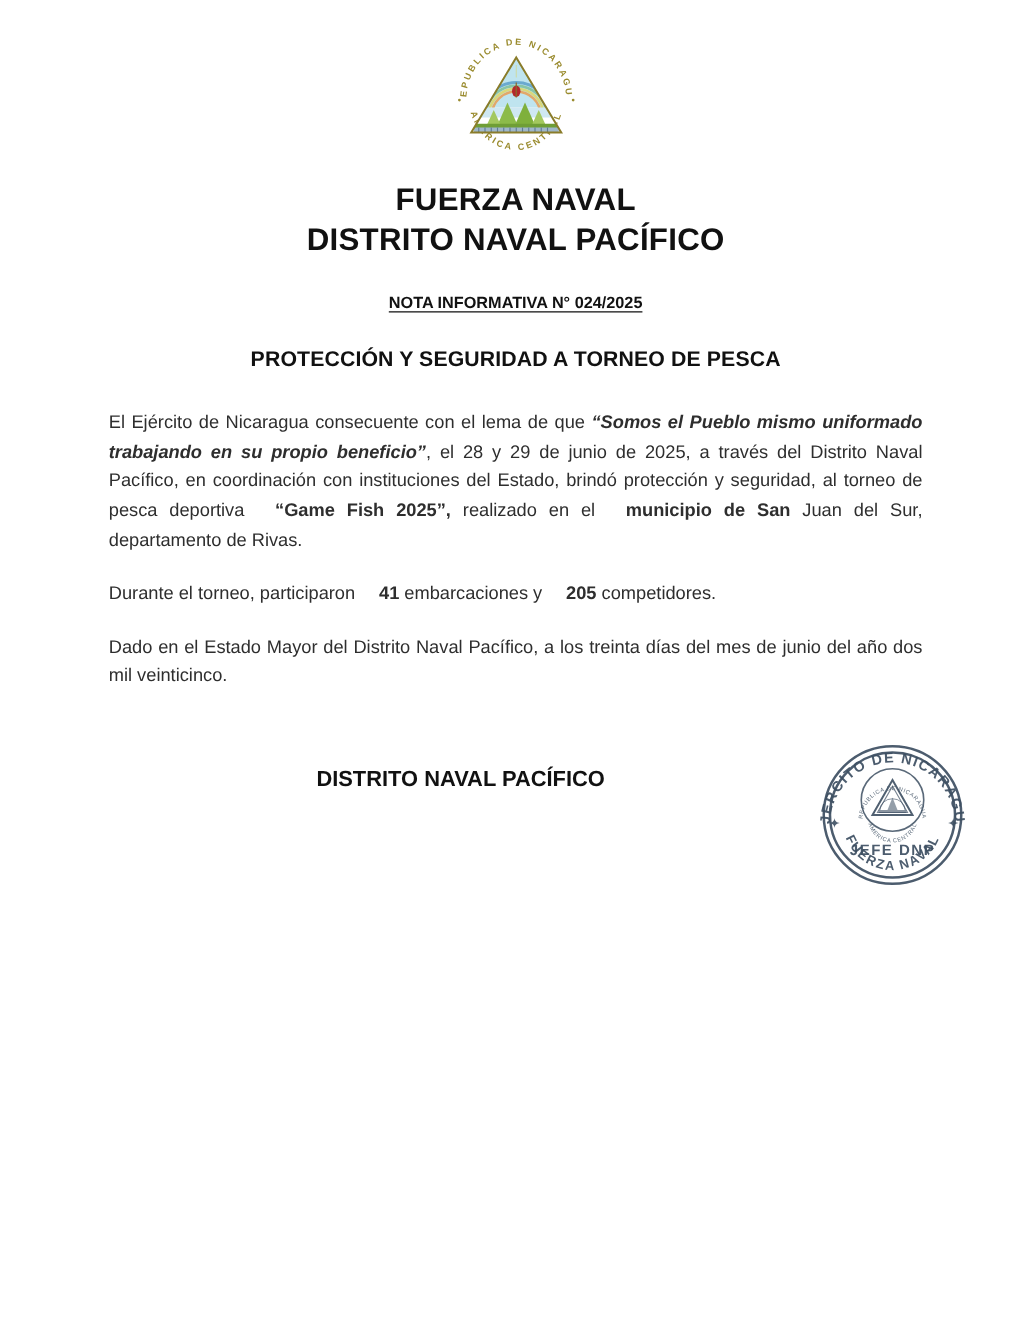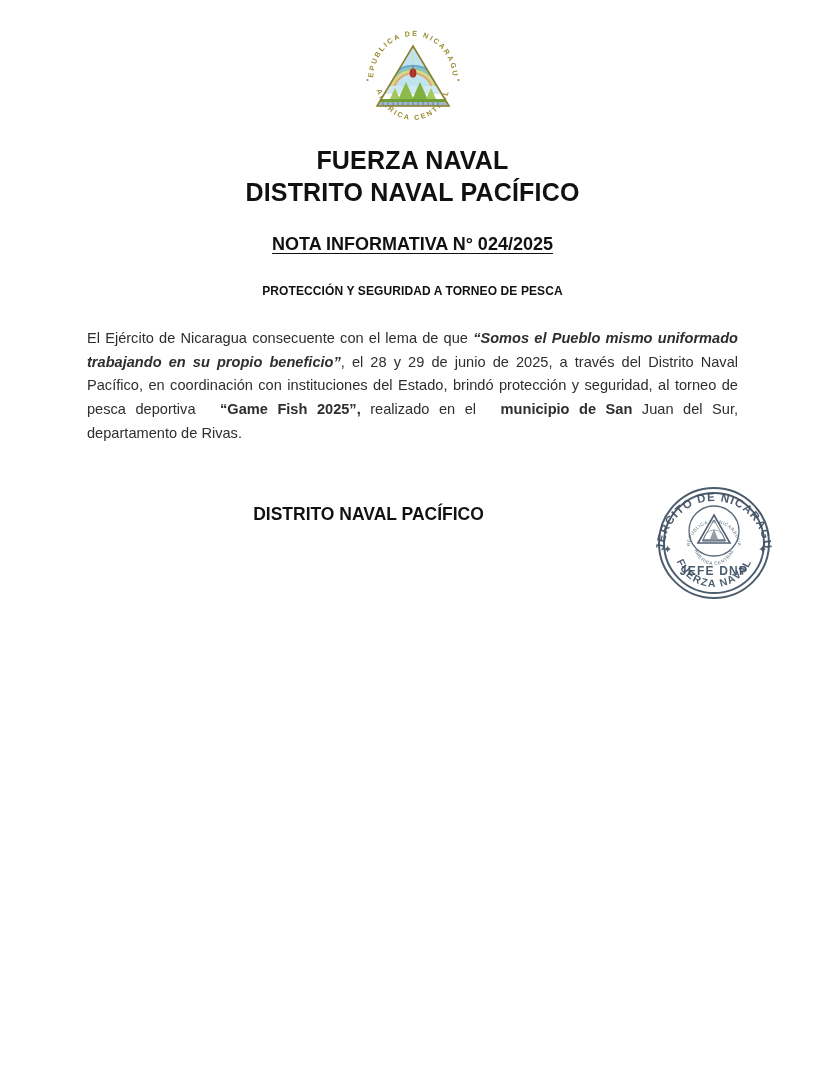--- a/index.html
+++ b/index.html
@@ -45,33 +45,33 @@
     line-height: 1.28;
     letter-spacing: 0.2px;
     color: #111111;
     margin: 18px 0 0 0;
   }
   .org-title .line2 { display: block; }
 
   .note-number {
     text-align: center;
     font-weight: bold;
-    font-size: 18px;
+    font-size: 13px;
     color: #111111;
     margin: 26px 0 0 0;
   }
   .note-number span {
     text-decoration: underline;
     text-underline-offset: 3px;
   }
 
   .subject {
     text-align: center;
     font-weight: bold;
-    font-size: 12px;
+    font-size: 17px;
     letter-spacing: 0.1px;
     color: #111111;
     margin: 29px 0 0 0;
   }
 
   
   .body-block {
     margin: 29px 87px 0 87px;
   }
   .para {
@@ -194,23 +194,25 @@
   <div class="note-number">
     <span>NOTA INFORMATIVA N° 024/2025</span>
   </div>
 
   <div class="subject">PROTECCIÓN Y SEGURIDAD A TORNEO DE PESCA</div>
 
   <div class="body-block">
 
     <p class="para"><span>El Ejército de Nicaragua consecuente con el lema de que </span><span class="bi">“Somos el Pueblo mismo uniformado trabajando en su propio beneficio”</span><span>, el 28 y 29 de junio de 2025, a través del Distrito Naval Pacífico, en coordinación con instituciones del Estado, brindó protección y seguridad, al torneo de pesca deportiva </span><span class="b">“Game Fish 2025”,</span><span> realizado en el </span><span class="b">municipio de San</span><span> Juan del Sur, departamento de Rivas.</span></p>
 
-
-
-
+    <p class="para"><span>Durante el torneo, participaron </span><span class="b">41</span><span> embarcaciones y </span><span class="b">205</span><span> competidores.</span></p>
+
+
+
+    <p class="para">Dado en el Estado Mayor del Distrito Naval Pacífico, a los treinta días del mes de junio del año dos mil veinticinco.</p>
 
     <div class="sign-row">
 
       <div class="sign-name">
         <span>DISTRITO NAVAL PACÍFICO</span>
       </div>
 
       <svg class="seal" viewBox="0 0 132 124">
         <defs>
           <path id="sealTop" d="M 16,70 A 50,50 0 0 1 116,70" fill="none"></path>

